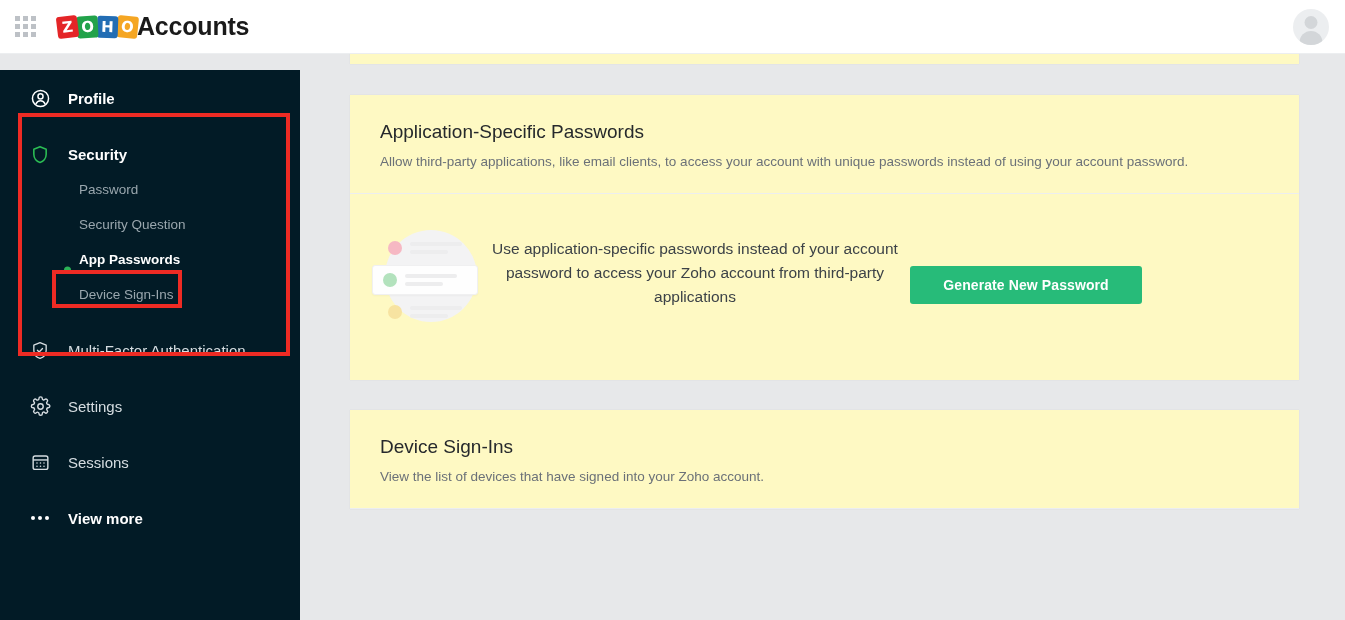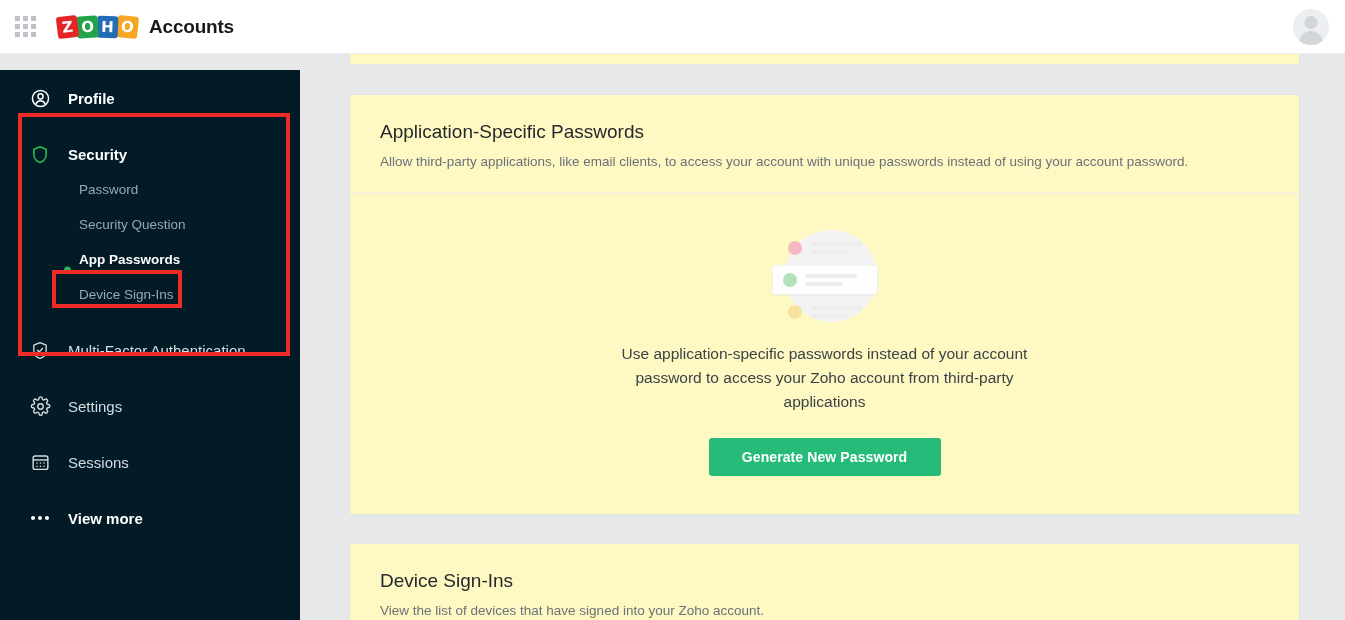--- a/index.html
+++ b/index.html
@@ -44,22 +44,21 @@
     font-family: "DejaVu Sans", sans-serif;
     margin-right: -1px;
     position: relative;
   }
   .zoho-logo .t0 { background: #e42527; transform: rotate(-7deg); z-index: 4; }
   .zoho-logo .t1 { background: #22a24a; transform: rotate(-3deg); z-index: 3; }
   .zoho-logo .t2 { background: #226db4; transform: rotate(2deg);  z-index: 2; }
   .zoho-logo .t3 { background: #f5a623; transform: rotate(6deg);  z-index: 1; }
 
   .app-title {
-    margin-left: 12px;
-    font-size: 19px; font-weight: bold; color: #1a1a1a;
+    font-size: 25px; font-weight: bold; color: #1a1a1a;
     letter-spacing: -0.2px;
   }
 
   .avatar {
     position: absolute; right: 16px; top: 9px;
     width: 36px; height: 36px; border-radius: 50%;
     background: #eceef0;
     overflow: hidden;
   }
   .avatar .head {
@@ -146,21 +145,21 @@
   .card.partial { height: 10px; }
   .spacer-24 { height: 31px; }
   .spacer-18 { height: 30px; }
 
   .card-head { padding: 26px 30px 24px 30px; border-bottom: 1px solid #eceef0; }
   .card-title { font-size: 19px; color: #26292c; font-weight: normal; }
   .card-sub   { font-size: 13.5px; color: #6b7178; margin-top: 11px; }
 
   .card-body {
     padding: 34px 20px 38px 20px;
-    display: flex; flex-direction: column; align-items: center;
+    display: flex; align-items: center;
   }
 
   
   .illus { position: relative; width: 110px; height: 98px; margin-bottom: 16px; }
   .illus .circle {
     position: absolute; left: 15px; top: 2px;
     width: 92px; height: 92px; border-radius: 50%;
     background: #f3f3f4;
   }
   .illus .row {

